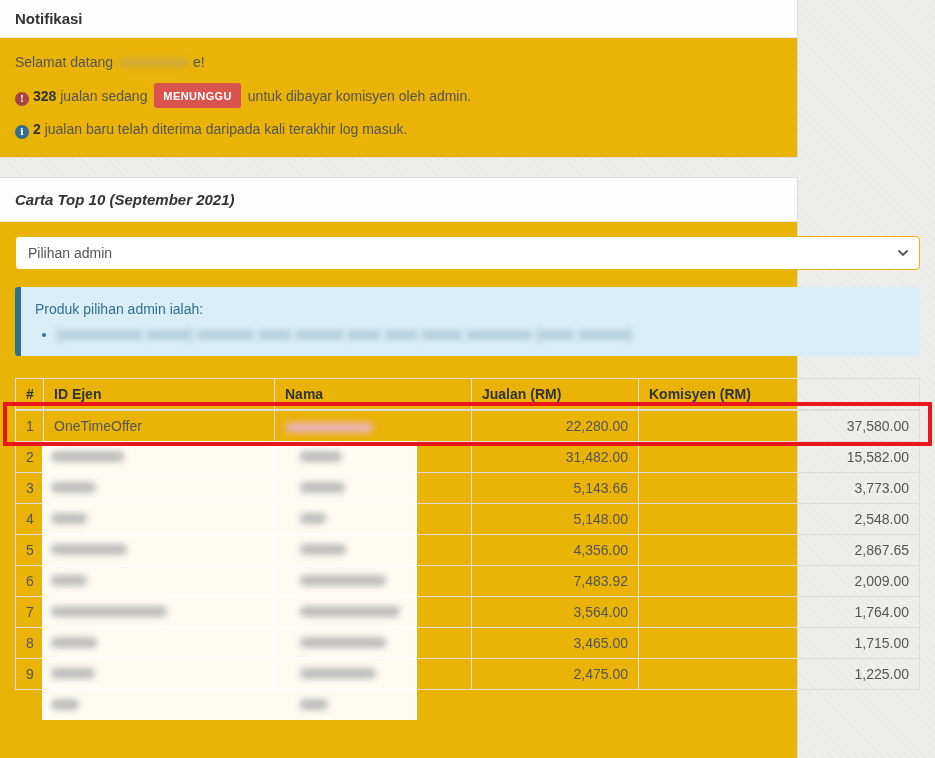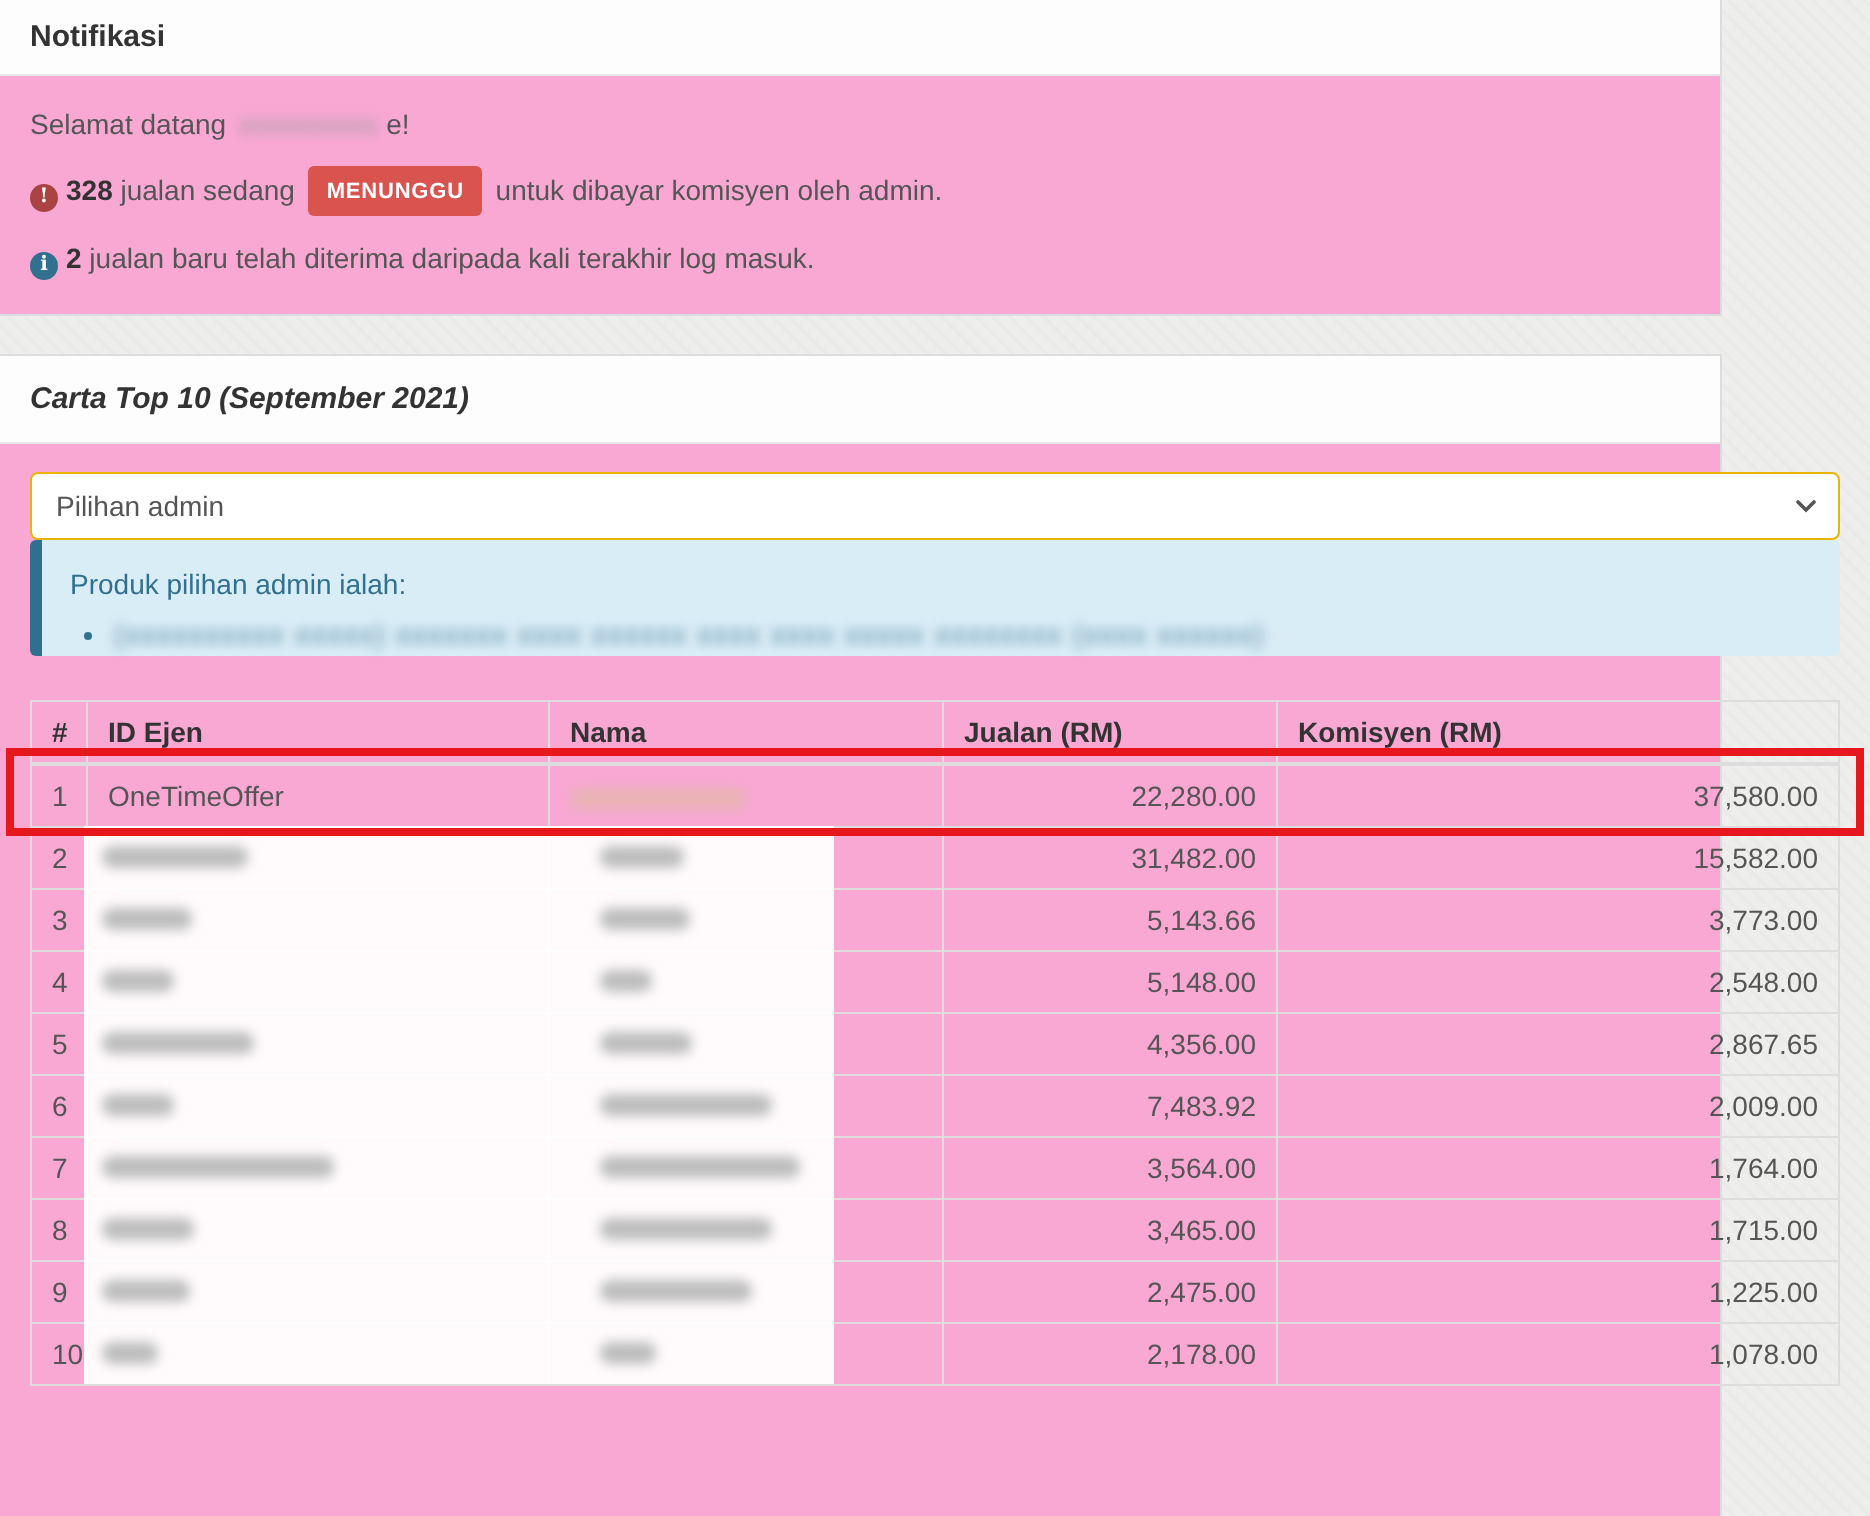--- a/index.html
+++ b/index.html
@@ -4,21 +4,21 @@
 <style>
   html,body{margin:0;padding:0;}
   body{
     width:935px;height:758px;overflow:hidden;position:relative;
     font-family:"Liberation Sans","DejaVu Sans",sans-serif;
     background:#eeefed;
     background-image:repeating-linear-gradient(45deg,rgba(0,0,0,.015) 0 2px,transparent 2px 6px);
     font-size:14px;color:#555;
   }
   .panel{
-    position:absolute;left:0;width:861px;background:#f9a8d4;
+    position:absolute;left:0;width:798px;background:#eab308;
     border-right:1px solid #ddd;border-bottom:1px solid #ddd;box-sizing:border-box;
   }
   .panel-hd{
     background:#fdfdfd;border-bottom:1px solid #e7e7e7;
     padding:10px 15px;font-size:15px;font-weight:bold;color:#333;
   }
   #panel-notif{top:0;height:158px;}
   #panel-chart{top:177px;height:581px;border-top:1px solid #ddd;border-bottom:none;}
   #panel-chart .panel-hd{padding:13px 15px;font-style:italic;}
   .panel-bd{padding:14px 15px;}
@@ -42,22 +42,22 @@
   
   .select-wrap{position:relative;width:905px;}
   .select-wrap select{
     -webkit-appearance:none;appearance:none;width:100%;height:34px;
     border:1px solid #eab308;border-radius:4px;background:#fff;color:#555;
     font-family:inherit;font-size:14px;padding:0 30px 0 12px;outline:none;
   }
   .select-chevron{position:absolute;right:11px;top:10px;pointer-events:none;color:#555;}
   
   .info-box{
-    width:905px;box-sizing:border-box;background:#d9edf7;
-    border-left:6px solid #2f6f8f;border-radius:3px;padding:12px 15px 1px 14px;
+    margin-top:17px;width:905px;box-sizing:border-box;background:#d9edf7;
+    border-left:6px solid #2f6f8f;border-radius:3px;padding:12px 15px 12px 14px;
     color:#31708f;line-height:20px;
   }
   .info-box ul{margin:5px 0 0 0;padding-left:22px;}
   .redacted-teal{filter:blur(3px);color:#4d7f98;letter-spacing:1px;user-select:none;}
   
   .tbl-wrap{position:relative;margin-top:22px;width:905px;}
   table.tbl{width:100%;border-collapse:separate;border-spacing:0;table-layout:fixed;
     border-top:1px solid #ddd;border-left:1px solid #ddd;}
   table.tbl th,table.tbl td{
     border-right:1px solid #ddd;border-bottom:1px solid #ddd;
@@ -198,27 +198,20 @@
               <td class="c-num">3,465.00</td>
               <td class="c-num">1,715.00</td>
             </tr>
             <tr>
               <td class="c-rank">9</td>
               <td></td>
               <td></td>
               <td class="c-num">2,475.00</td>
               <td class="c-num">1,225.00</td>
             </tr>
-            <tr>
-              <td class="c-rank">10</td>
-              <td></td>
-              <td></td>
-              <td class="c-num">2,178.00</td>
-              <td class="c-num">1,078.00</td>
-            </tr>
           </tbody>
       </table>
       <div class="blur-mask" id="blur-mask">
           <div class="mask-slot">
             <span class="pill pid" style="width: 73px;"></span>
             <span class="pill pnm" style="width: 42px;"></span>
           </div>
           <div class="mask-slot">
             <span class="pill pid" style="width: 45px;"></span>
             <span class="pill pnm" style="width: 45px;"></span>

